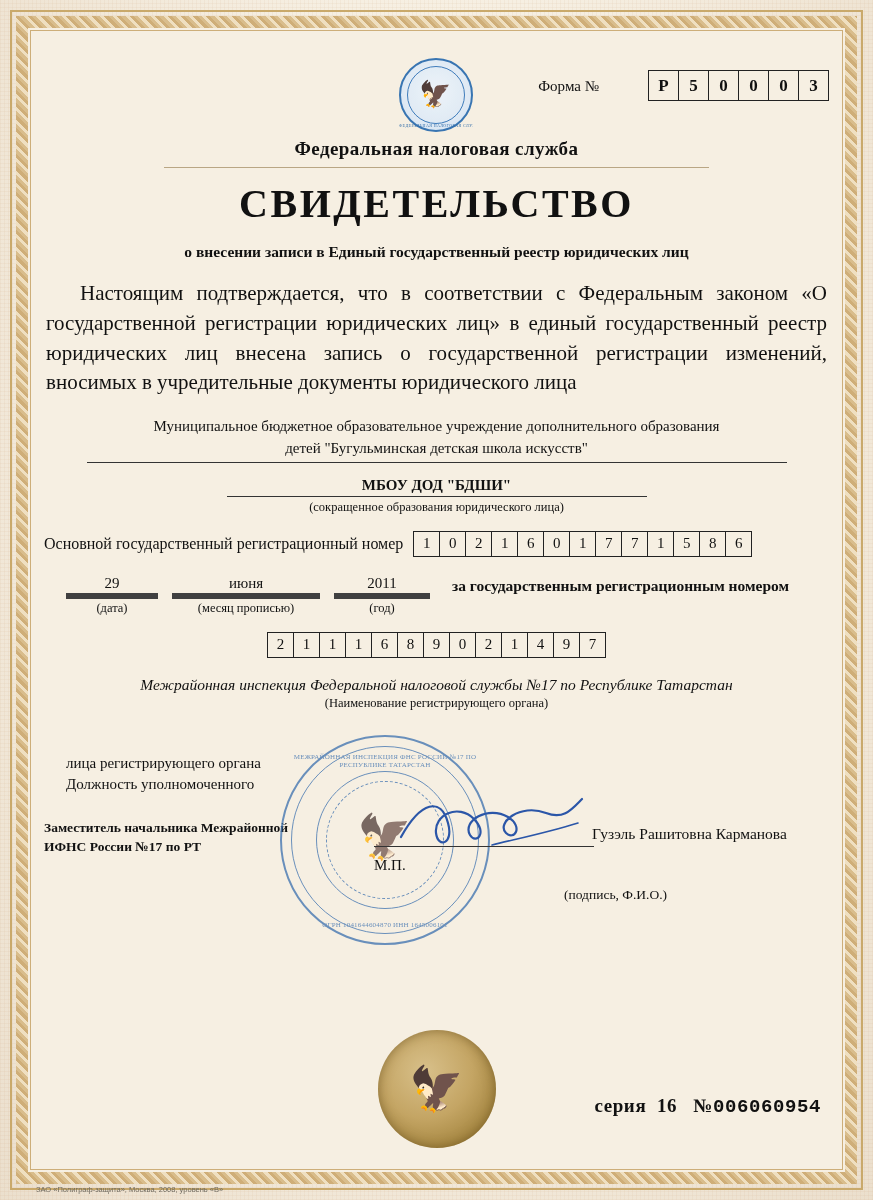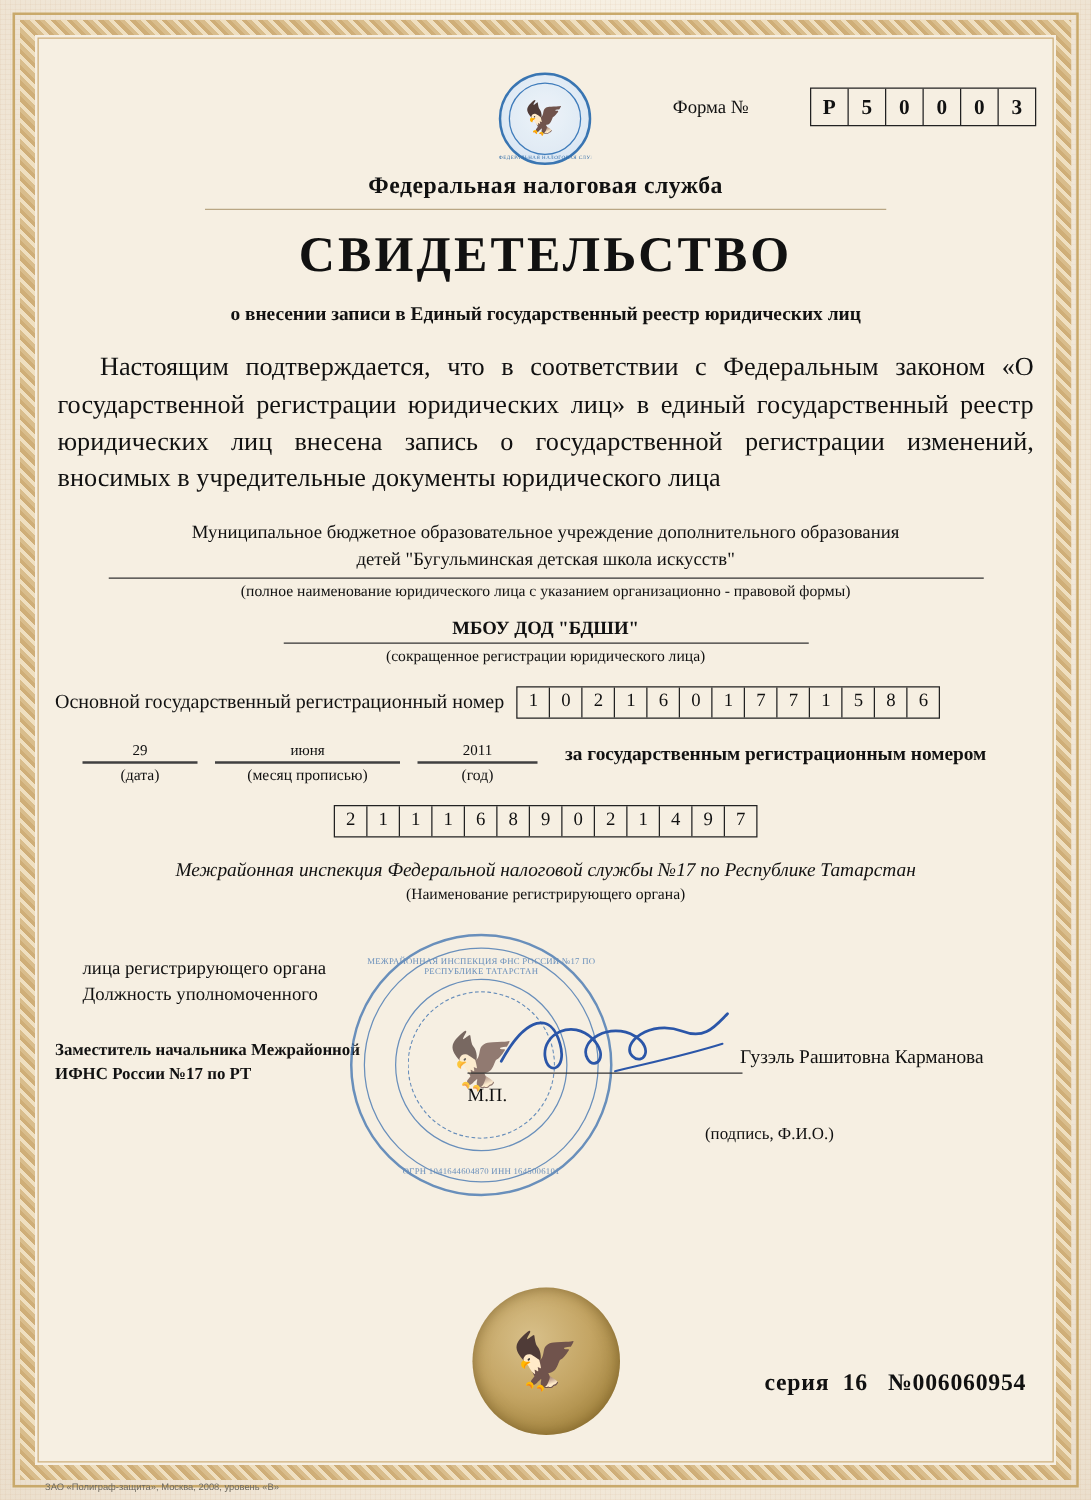--- a/index.html
+++ b/index.html
@@ -208,23 +208,23 @@
   .digit-boxes .cell:last-child { border-right: none; }
 
   
   .date-row {
     margin-top: 18px;
     display: flex;
     align-items: flex-start;
   }
   .date-field { text-align: center; }
   .date-field .val {
-    font-size: 12px;
+    font-size: 15px;
     padding-bottom: 1px;
-    border-bottom: 2px solid #404040;
+    border-bottom: 6px solid #404040;
   }
   .date-field .cap {
     font-size: 12.5px;
     margin-top: 2px;
   }
   .date-f1 { width: 92px; margin-left: 22px; }
   .date-f2 { width: 148px; margin-left: 14px; }
   .date-f3 { width: 96px; margin-left: 14px; }
   .date-tail {
     font-size: 15.5px;
@@ -345,21 +345,21 @@
   }
   .serial {
     position: absolute;
     right: 52px;
     bottom: 82px;
     font-size: 19px;
     font-weight: bold;
     letter-spacing: .6px;
     white-space: nowrap;
   }
-  .serial .num { font-weight: bold; }
+  .serial .num { font-weight: bold; font-family: Liberation Mono, monospace; }
   .printhouse {
     position: absolute;
     left: 36px;
     bottom: 6px;
     font-size: 7.5px;
     color: #6e6a60;
     font-family: "Liberation Sans", sans-serif;
   }
 </style>
 </head>
@@ -398,25 +398,24 @@
 
     <div class="para">
       <span class="indent"></span><span>Настоящим подтверждается, что в соответствии с Федеральным законом «О государственной регистрации юридических лиц» в единый государственный реестр юридических лиц внесена запись о государственной регистрации изменений, вносимых в учредительные документы юридического лица</span>
     </div>
 
     <div class="name-block">
       <div>Муниципальное бюджетное  образовательное учреждение дополнительного образования</div>
       <div>детей "Бугульминская детская школа искусств"</div>
     </div>
     <div class="caption-line" style="width: 700px;"></div>
-    <div class="caption">(полное наименование юридического лица с указанием организационно - правовой формы)</div>
 
     <div class="short-name">МБОУ ДОД "БДШИ"</div>
     <div class="caption-line" style="width: 420px;"></div>
-    <div class="caption">(сокращенное регистрации юридического лица)</div>
+    <div class="caption">(сокращенное образования юридического лица)</div>
 
     <div class="ogrn-row">
       <div class="ogrn-label">Основной государственный регистрационный номер</div>
       <div class="digit-boxes">
         <div class="cell">1</div>
         <div class="cell">0</div>
         <div class="cell">2</div>
         <div class="cell">1</div>
         <div class="cell">6</div>
         <div class="cell">0</div>

